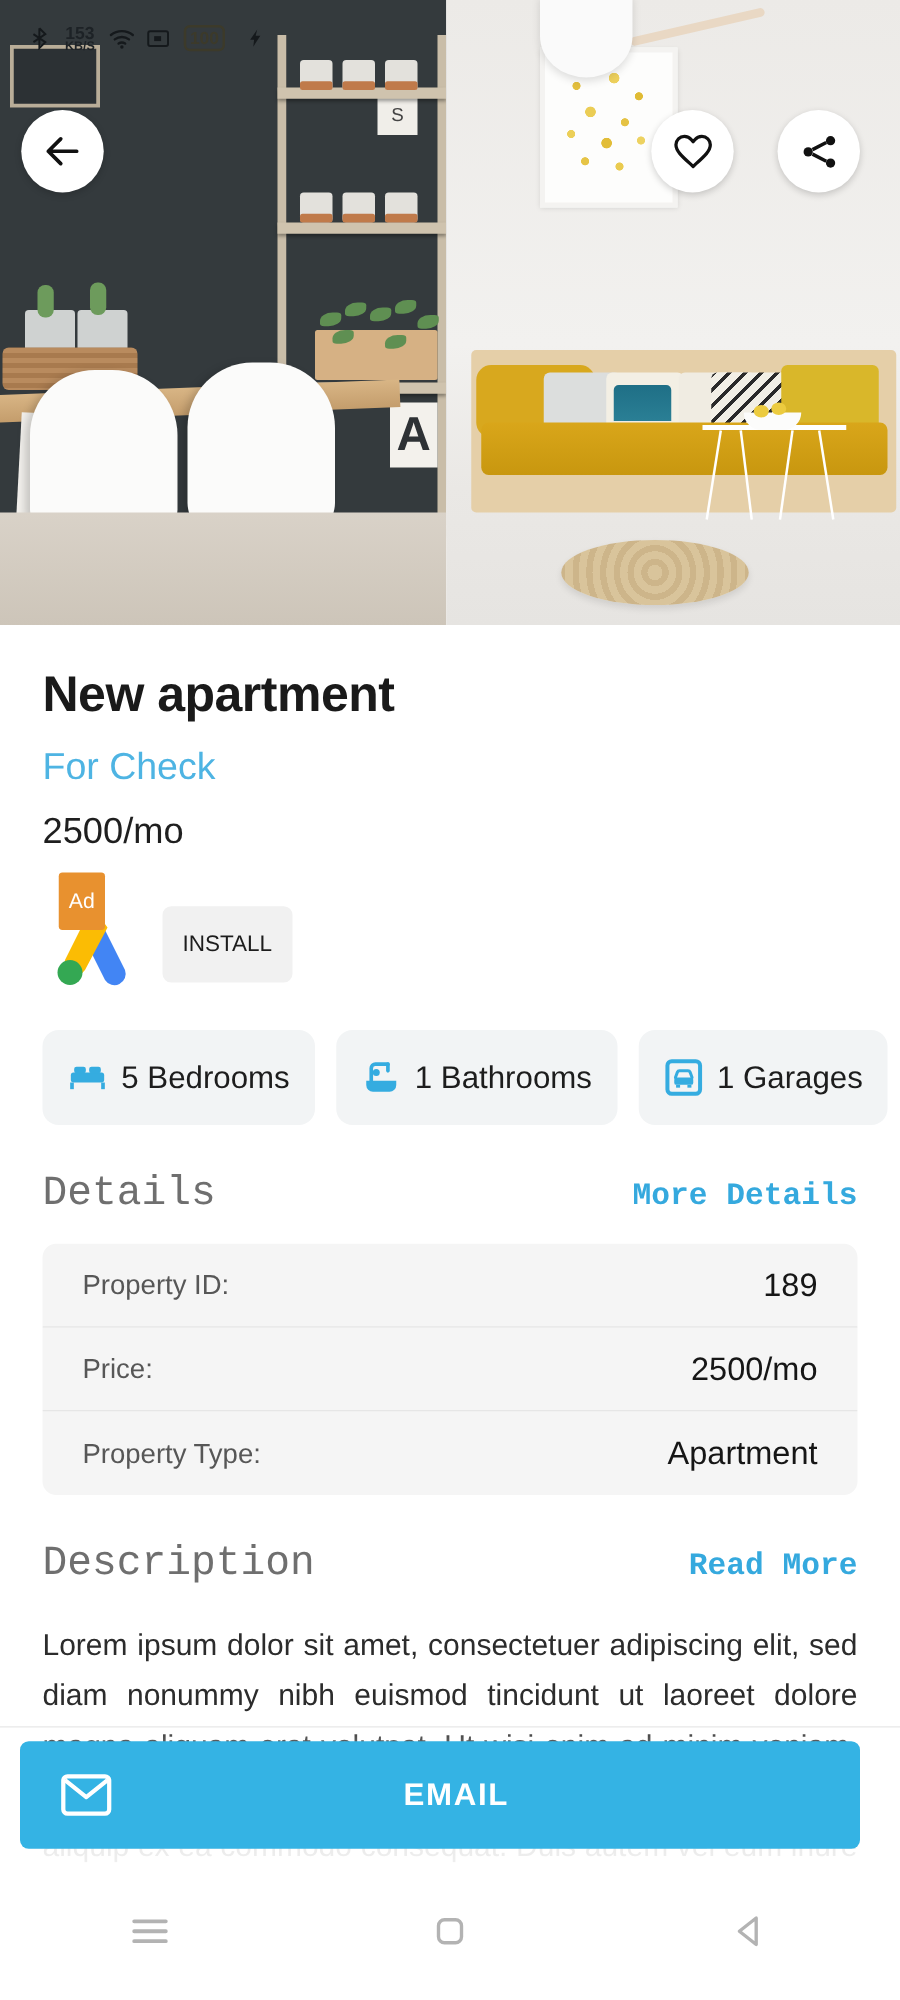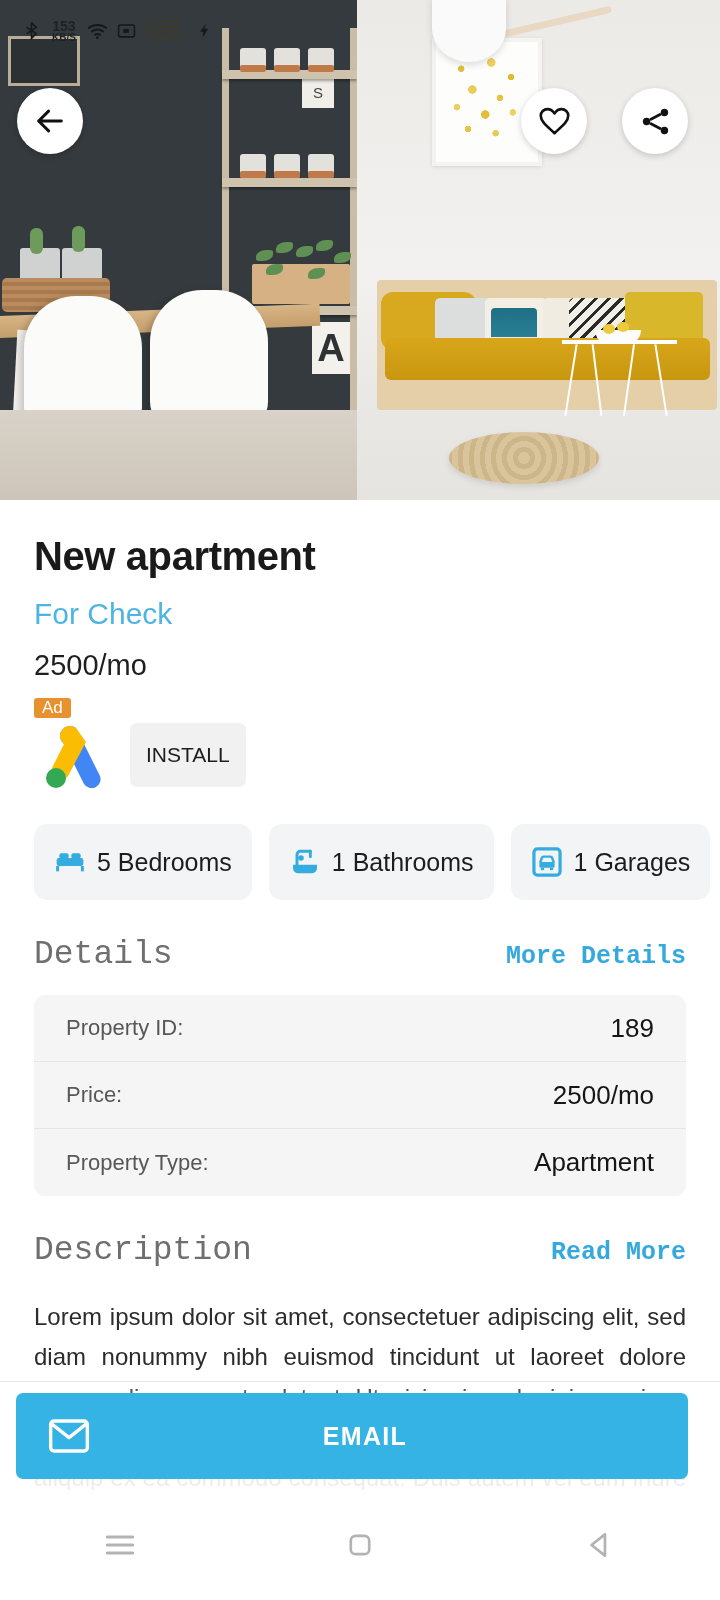--- a/index.html
+++ b/index.html
@@ -122,28 +122,28 @@
 
   
   .content { position:absolute; top:500px; left:0; width:720px; padding:0 34px; }
 
   .title { font-size:40px; font-weight:bold; color:#1a1a1a; margin-top:34px; letter-spacing:-.4px; }
   .status-line { font-size:30px; color:#4eb4e3; margin-top:18px; }
   .price { font-size:29px; color:#1f1f1f; margin-top:18px; }
 
   
   .ad-block { margin-top:34px; position:relative; display:flex; align-items:center; height:78px; }
-  .ad-badge { position:absolute; left:0; top:-18px; background:#e8912f; color:#fff;
-              font-size:17px; padding:0 8px; border-radius:3px; z-index:3; }
+  .ad-badge { position:absolute; left:13px; top:-18px; background:#e8912f; color:#fff;
+              font-size:17px; padding:13px 8px; border-radius:3px; z-index:3; }
   .ad-logo { width:84px; height:74px; margin-right:18px; position:relative; flex:none; }
   .ad-text { flex:1; min-width:0; }
   .ad-title { font-size:25px; color:#1d1d1d; white-space:nowrap; }
   .ad-sub { font-size:19px; color:#8b8b8b; margin-top:5px; white-space:nowrap;
             overflow:hidden; text-overflow:ellipsis; max-width:352px; }
-  .ad-install { background:#f1f1f1; border-radius:7px; font-size:21px; color:#1d1d1d;
+  .ad-install { background:#f1f1f1; border-radius:7px; font-size:18px; color:#1d1d1d;
                 padding:20px 16px; flex:none; margin-left:-6px; }
 
   
   .features { display:flex; gap:17px; margin-top:30px; }
   .chip { background:#f2f4f5; border-radius:13px; height:76px; display:flex; align-items:center;
           gap:11px; padding:0 20px; }
   .chip-label { font-size:25px; color:#1d1d1d; white-space:nowrap; }
 
   
   .sec-head { display:flex; align-items:baseline; justify-content:space-between; margin-top:36px;font-family:Liberation Mono, monospace; }

